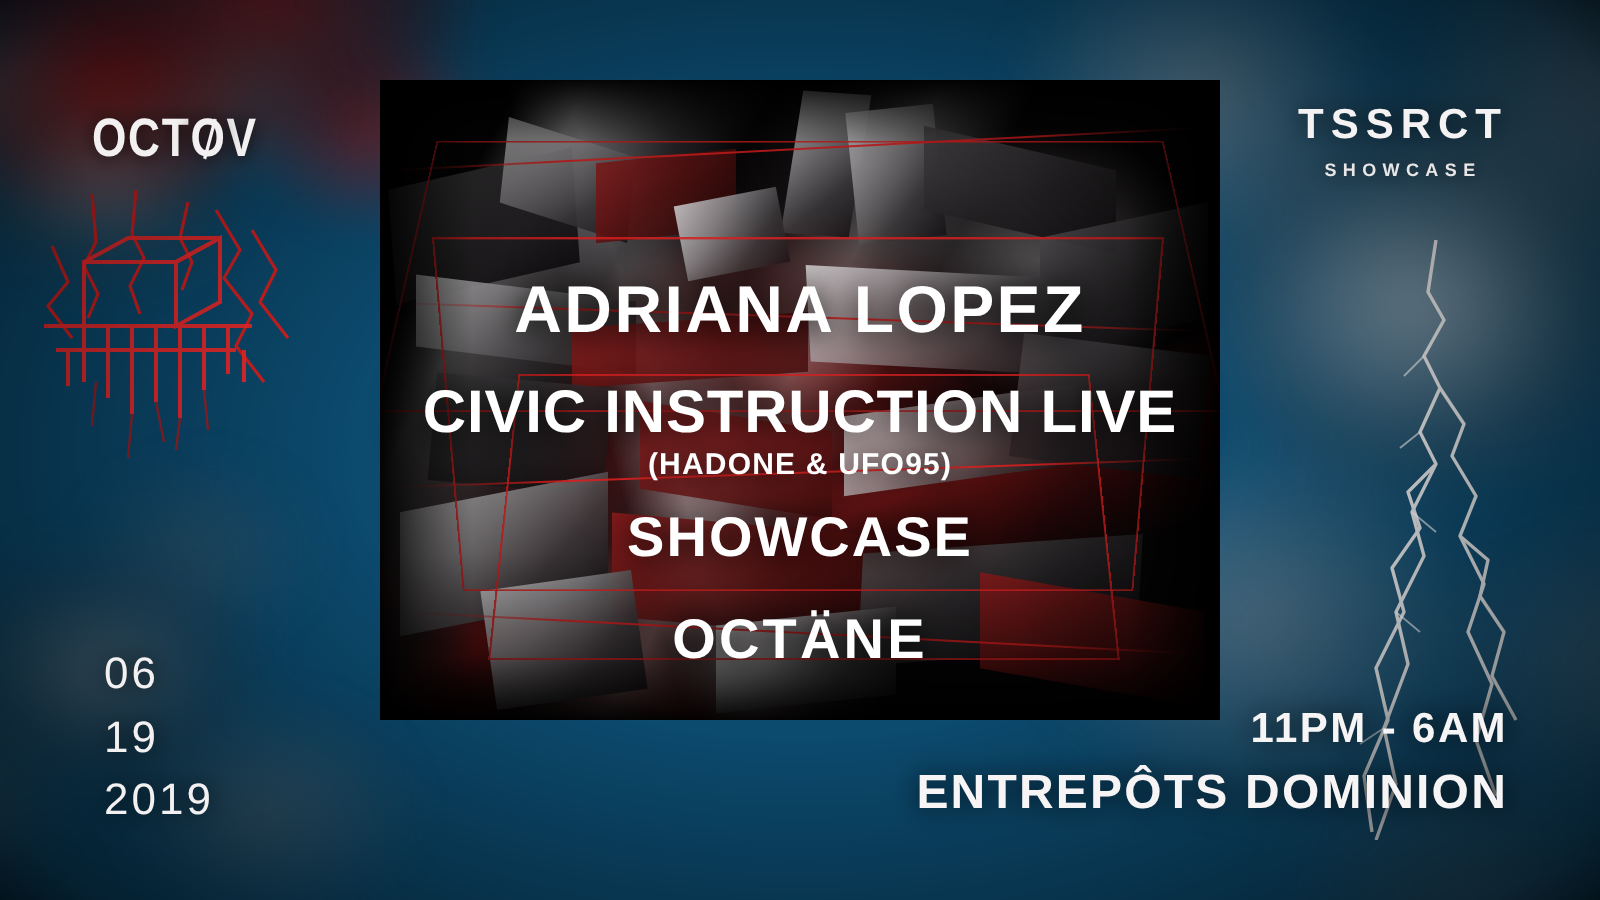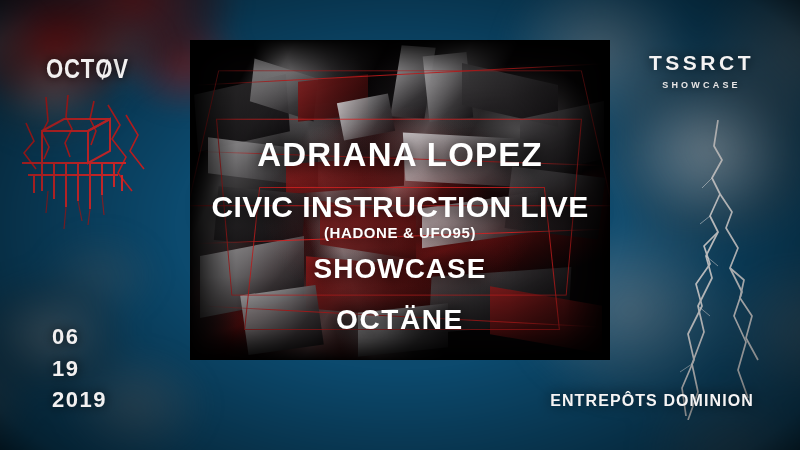--- a/index.html
+++ b/index.html
@@ -158,32 +158,32 @@
   .act-2-sub {
     font-size:15px; font-weight:700; letter-spacing:.6px;
     color:#ffffff; margin-top:1px;
     text-shadow:0 2px 12px rgba(0,0,0,.85);
   }
   .act-3 { font-size:28px; letter-spacing:1px; margin-top:13px; }
   .act-4 { font-size:28px; letter-spacing:1.6px; margin-top:22px; }
 
   #date {
     position:absolute; left:52px; bottom:35px;
-    color:#f2f0f0; font-weight:700; font-size:22px;
+    color:#f2f0f0; font-weight:400; font-size:22px;
     letter-spacing:1.5px; line-height:1.42;
     text-shadow:0 0 12px rgba(0,0,0,.8);
   }
 
   #venue {
     position:absolute; right:46px; bottom:38px; text-align:right;
     color:#f6f4f4; font-weight:700;
     text-shadow:0 0 14px rgba(0,0,0,.8);
   }
   #venue .time { font-size:21px; letter-spacing:1.2px; line-height:1.25; }
-  #venue .place { font-size:16px; letter-spacing:1.1px; line-height:1.3; margin-top:3px;margin-left:20px; }
+  #venue .place { font-size:24px; letter-spacing:1.1px; line-height:1.3; margin-top:3px;margin-left:20px; }
 </style>
 </head>
 <body>
 
 <div id="poster">
 
   <div class="layer smoke-red-tl"></div>
   <div class="layer smoke-grey-tl"></div>
   <div class="layer smoke-bl"></div>
   <div class="layer smoke-right"></div>
@@ -277,16 +277,17 @@
     <div class="act act-4">OCTÄNE</div>
   </div>
 
   <div id="date">
     <div>06</div>
     <div>19</div>
     <div>2019</div>
   </div>
 
   <div id="venue">
+    <div class="time">11PM - 6AM</div>
     <div class="place">ENTREPÔTS DOMINION</div>
   </div>
 
 </div>
 
 </body></html>

